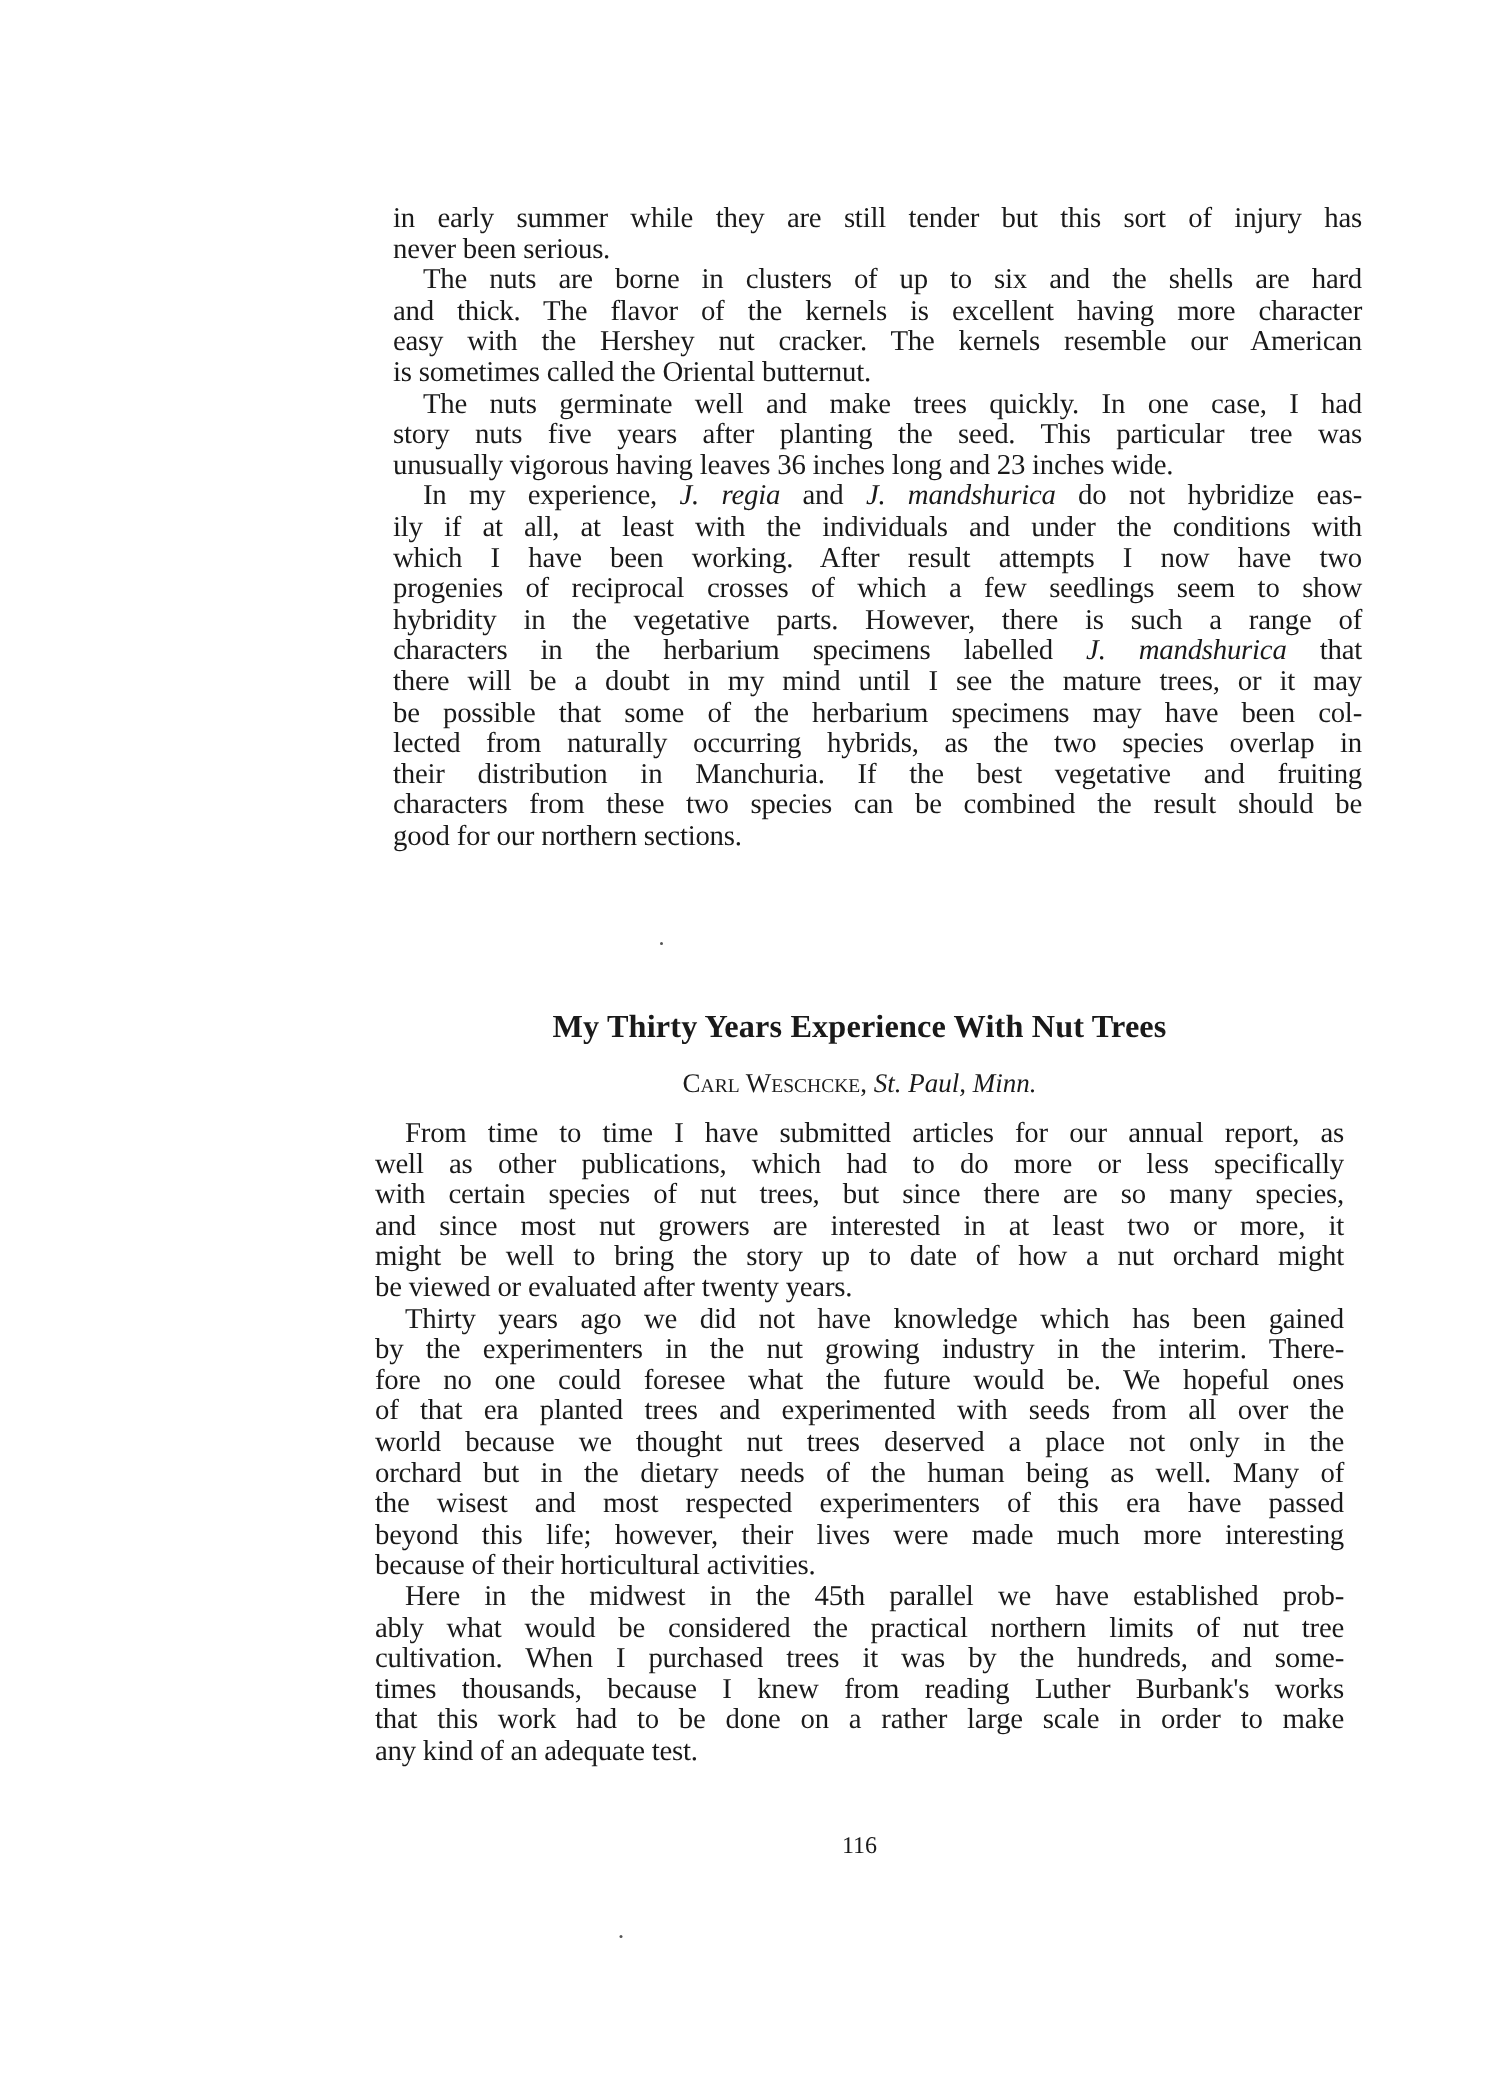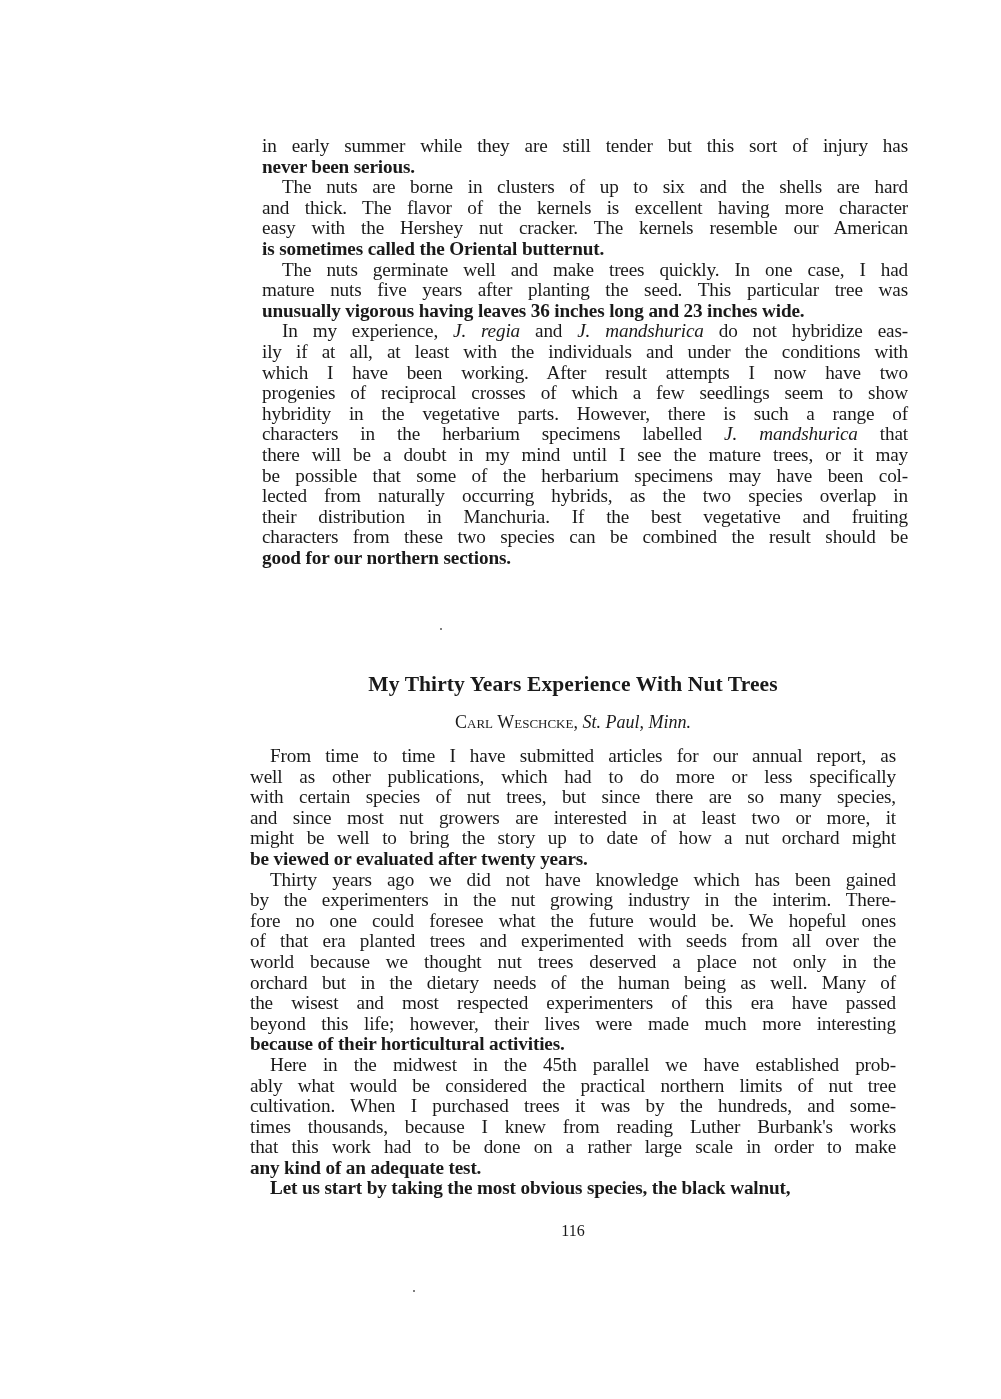--- a/index.html
+++ b/index.html
@@ -3,21 +3,21 @@
 <meta charset="utf-8">
 <style>
   html, body { margin: 0; padding: 0; background: #ffffff; }
   body { width: 1001px; height: 1399px; position: relative; overflow: hidden;
          font-family: "Liberation Serif", "DejaVu Serif", serif; color: #1a1a1a; }
   .page { position: absolute; left: 250px; top: 136px; width: 646px; }
   .para { margin: 0; font-size: 19.2px; line-height: 20.6px; text-align: justify;
           text-align-last: left; letter-spacing: -0.15px; }
   .para.indent { text-indent: 20px; }
   .line { display: block; text-align: justify; text-align-last: justify; white-space: nowrap; }
-  .line.last { text-align-last: left; font-weight: bold; }
+  .line.last { text-align-last: left; }
   i { font-style: italic; text-align: center; }
   .title { position: absolute; left: 0; width: 646px; top: 536px; text-align: center;
            font-weight: bold; font-size: 21.5px; letter-spacing: 0.1px; }
   .byline { position: absolute; left: 0; width: 646px; top: 576px; text-align: center;
             font-size: 18px; }
   .sc { font-variant: small-caps; }
   .section2 { position: absolute; left: 0; top: 610px; width: 646px; }
   .section1 { position: absolute; left: 0; top: 0; width: 646px; margin-left: 12px; }
   .folio { position: absolute; left: 0; width: 646px; top: 1086px; text-align: center;
            font-size: 16px; }
@@ -33,21 +33,21 @@
         <span class="line last">never been serious.</span>
       </p>
       <p class="para indent" style="text-indent: 0px;">
         <span class="line" style="padding-left: 20px;">The nuts are borne in clusters of up to six and the shells are hard</span>
         <span class="line">and thick. The flavor of the kernels is excellent having more character</span>
         <span class="line">easy with the Hershey nut cracker. The kernels resemble our American</span>
         <span class="line last">is sometimes called the Oriental butternut.</span>
       </p>
       <p class="para indent" style="text-indent: 0px;">
         <span class="line" style="padding-left: 20px;">The nuts germinate well and make trees quickly. In one case, I had</span>
-        <span class="line">mature nuts five years after planting the seed. This particular tree was</span>
+        <span class="line">story nuts five years after planting the seed. This particular tree was</span>
         <span class="line last">unusually vigorous having leaves 36 inches long and 23 inches wide.</span>
       </p>
       <p class="para indent" style="text-indent: 0px;">
         <span class="line" style="padding-left: 20px;">In my experience, <i>J. regia</i> and <i>J. mandshurica</i> do not hybridize eas-</span>
         <span class="line">ily if at all, at least with the individuals and under the conditions with</span>
         <span class="line">which I have been working. After result attempts I now have two</span>
         <span class="line">progenies of reciprocal crosses of which a few seedlings seem to show</span>
         <span class="line">hybridity in the vegetative parts. However, there is such a range of</span>
         <span class="line">characters in the herbarium specimens labelled <i>J. mandshurica</i> that</span>
         <span class="line">there will be a doubt in my mind until I see the mature trees, or it may</span>
@@ -86,22 +86,19 @@
         <span class="line last">because of their horticultural activities.</span>
       </p>
       <p class="para indent" style="text-indent: 0px;">
         <span class="line" style="padding-left: 20px;">Here in the midwest in the 45th parallel we have established prob-</span>
         <span class="line">ably what would be considered the practical northern limits of nut tree</span>
         <span class="line">cultivation. When I purchased trees it was by the hundreds, and some-</span>
         <span class="line">times thousands, because I knew from reading Luther Burbank's works</span>
         <span class="line">that this work had to be done on a rather large scale in order to make</span>
         <span class="line last">any kind of an adequate test.</span>
       </p>
-      <p class="para indent" style="text-indent: 0px;">
-        <span class="line last" style="padding-left: 20px;">Let us start by taking the most obvious species, the black walnut,</span>
-      </p>
     </div>
 
   <div class="folio">116</div>
 </div>
 
 <div class="speck" style="left:440px; top:628px;"></div>
 <div class="speck" style="left:413px; top:1290px;"></div>
 
 </body></html>

